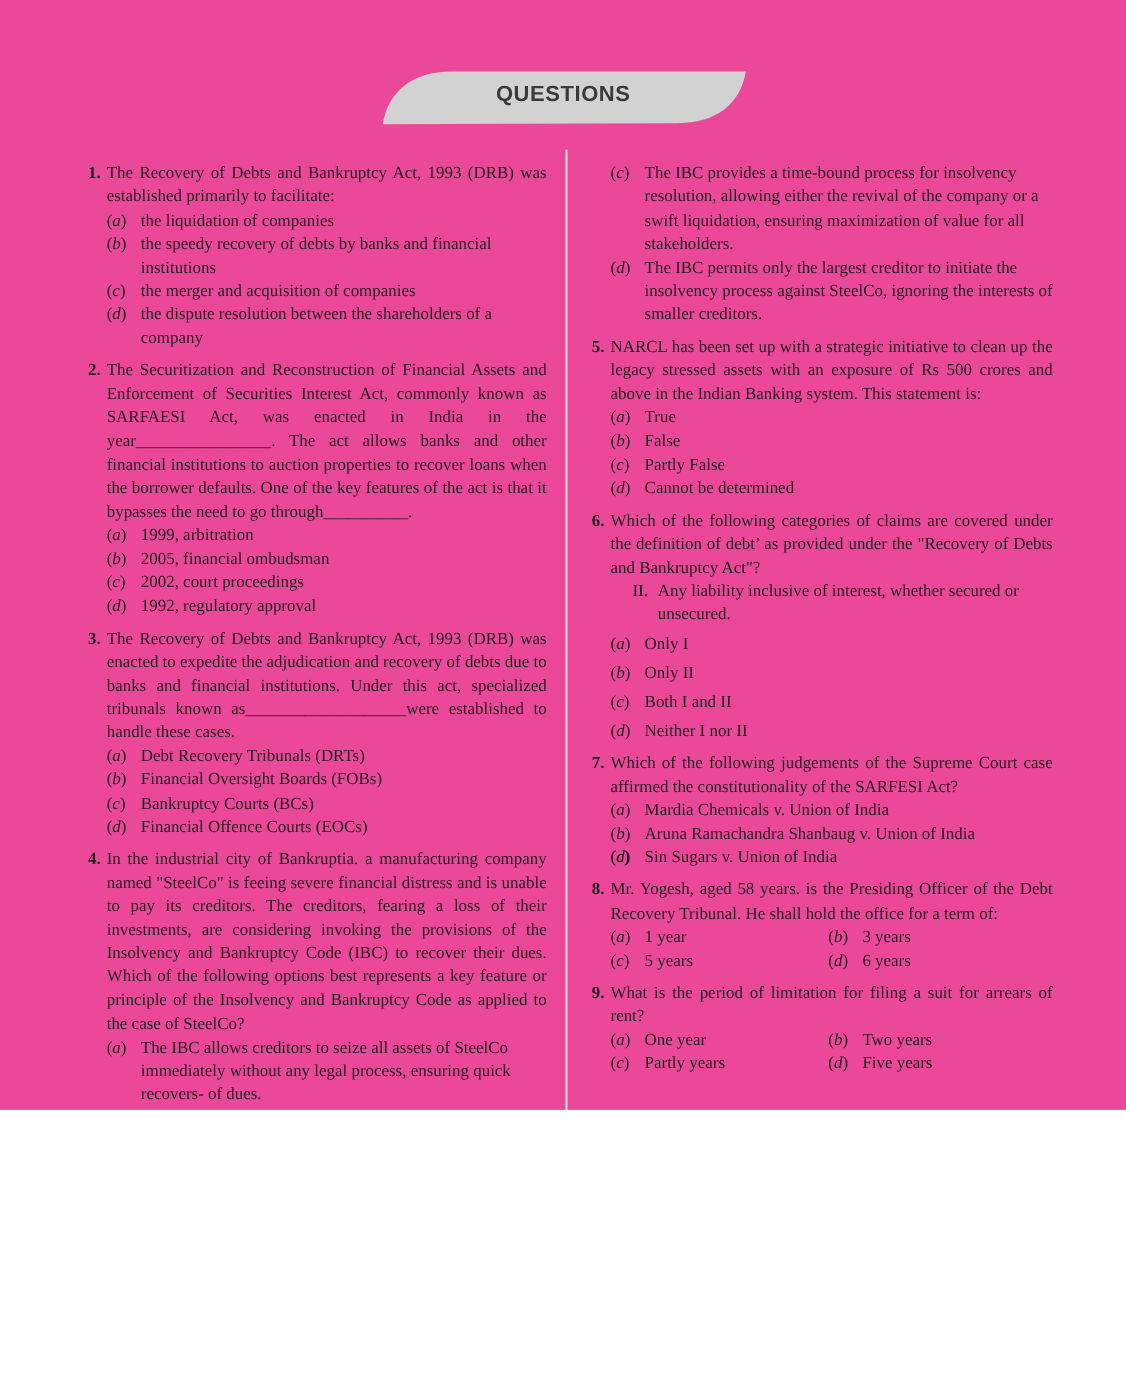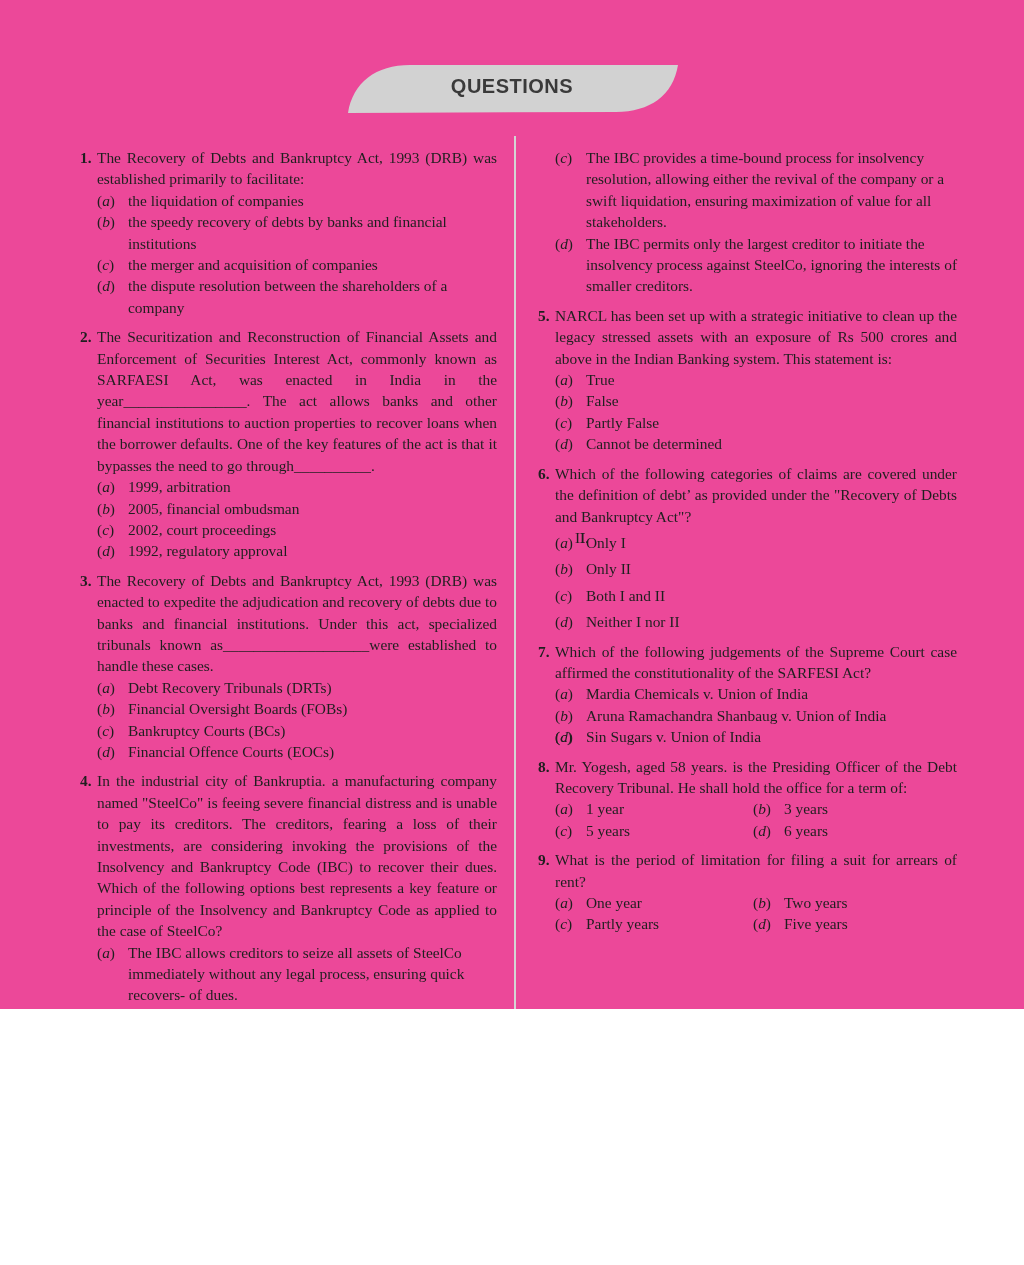--- a/index.html
+++ b/index.html
@@ -110,21 +110,21 @@
         <div class="opts">
           <div class="opt"><span class="olet">(<i>a</i>)</span><span class="otext">True</span></div>
           <div class="opt"><span class="olet">(<i>b</i>)</span><span class="otext">False</span></div>
           <div class="opt"><span class="olet">(<i>c</i>)</span><span class="otext">Partly False</span></div>
           <div class="opt"><span class="olet">(<i>d</i>)</span><span class="otext">Cannot be determined</span></div>
         </div>
       </div>
       <div class="question">
         <div class="stem"><span class="qnum">6.</span>Which of the following categories of claims are covered under the definition of debt’ as provided under the "Recovery of Debts and Bankruptcy Act"?</div>
         <div class="roman"><span class="rnum">I.</span></div>
-        <div class="roman"><span class="rnum">II.</span></div>
+        <div class="roman"><span class="rnum">II.</span><span>Any liability inclusive of interest, whether secured or unsecured.</span></div>
         <div class="opts">
           <div class="opt spaced"><span class="olet">(<i>a</i>)</span><span class="otext">Only I</span></div>
           <div class="opt spaced"><span class="olet">(<i>b</i>)</span><span class="otext">Only II</span></div>
           <div class="opt spaced"><span class="olet">(<i>c</i>)</span><span class="otext">Both I and II</span></div>
           <div class="opt spaced"><span class="olet">(<i>d</i>)</span><span class="otext">Neither I nor II</span></div>
         </div>
       </div>
       <div class="question">
         <div class="stem"><span class="qnum">7.</span>Which of the following judgements of the Supreme Court case affirmed the constitutionality of the SARFESI Act?</div>
         <div class="opts">

